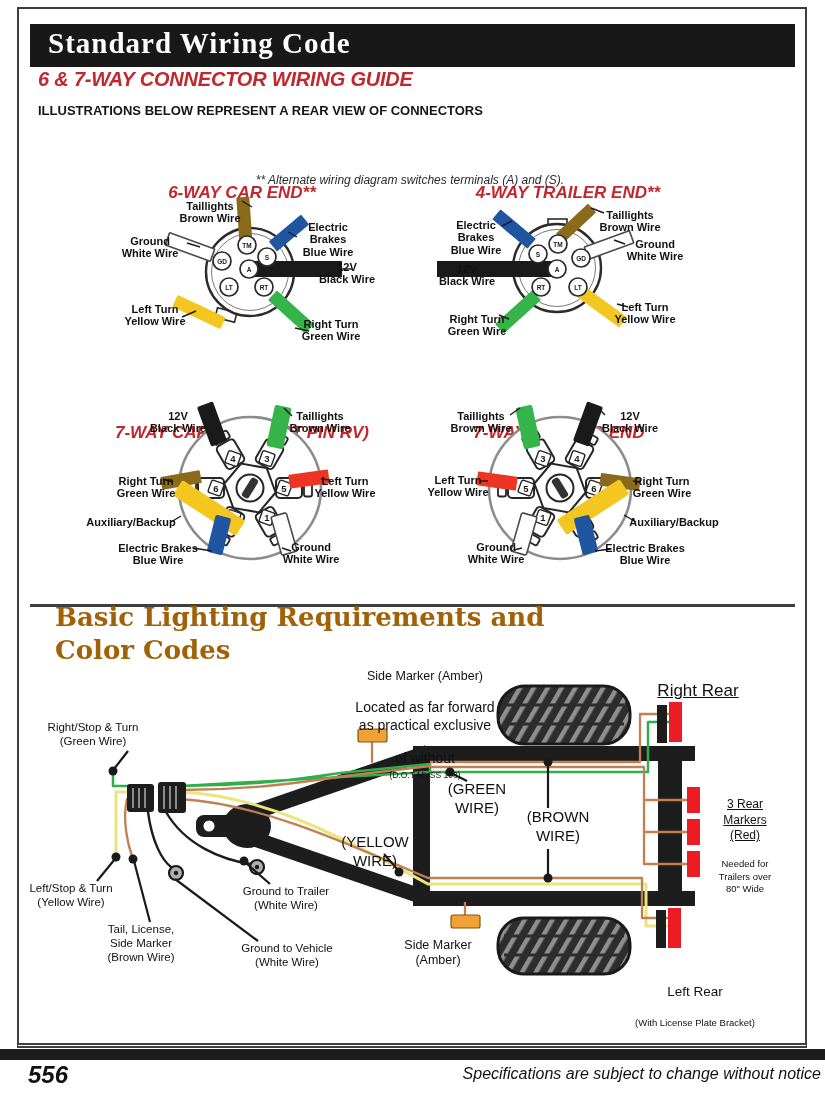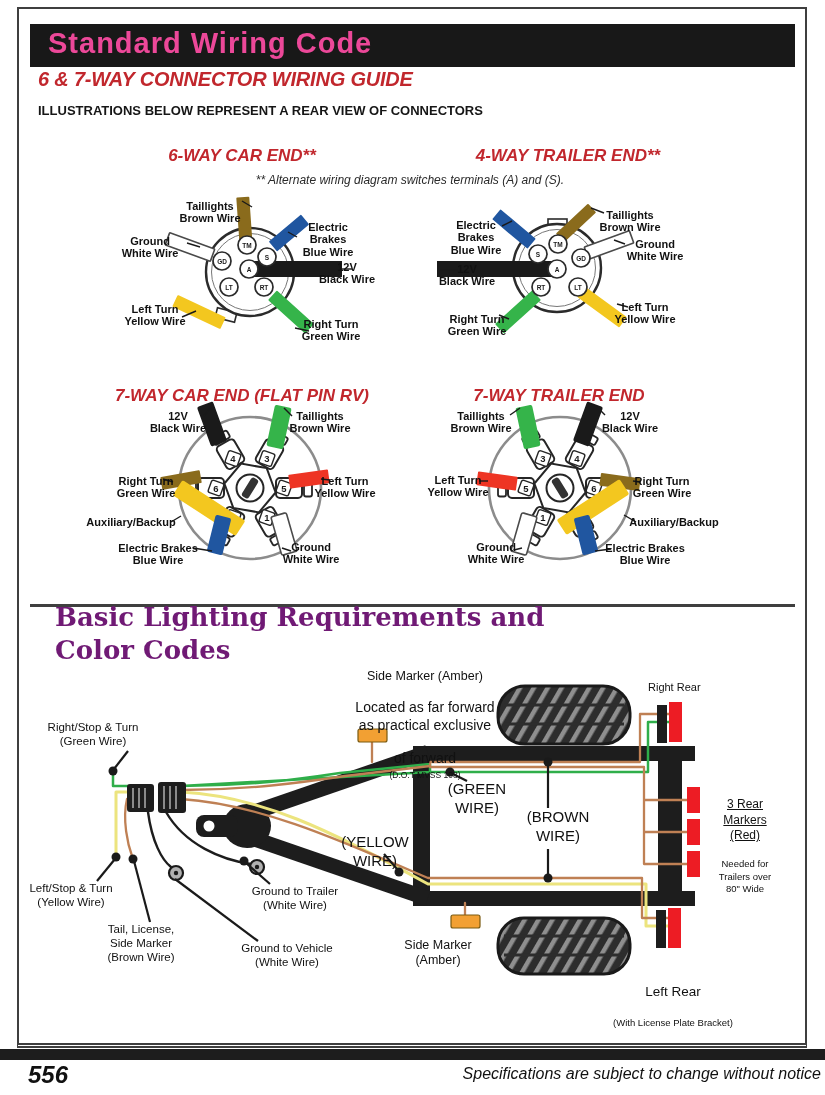--- a/index.html
+++ b/index.html
@@ -1,35 +1,35 @@
 <!DOCTYPE html>
 <html><head>
 <meta charset="utf-8">
 <style>
   html,body{margin:0;padding:0;background:#fff;}
   .page{position:relative;width:825px;height:1095px;background:#fff;overflow:hidden;
         font-family:"Liberation Sans",sans-serif;}
   .page-border{position:absolute;left:17px;top:7px;width:786px;height:1034px;
         border:2px solid #3f3f3f;border-bottom:5px double #3f3f3f;}
   .title-bar{position:absolute;left:30px;top:24px;width:765px;height:43px;background:#181818;}
-  .title-text{font-family:Liberation Sans, sans-serif;font-weight:bold;font-size:29px;color:#ec4899;
+  .title-text{font-family:Liberation Serif, serif;font-weight:bold;font-size:29px;color:#ffffff;
         padding:3px 12px 0 18px;letter-spacing:1px;}
   .red{color:#c1272d;}
   .guide-heading{position:absolute;left:38px;top:68px;font-size:20px;font-weight:bold;
         font-style:italic;letter-spacing:-0.2px;}
   .guide-sub{position:absolute;left:38px;top:103px;font-size:13px;font-weight:bold;color:#161616;}
-  .conn-title{position:absolute;font-size:17px;font-weight:bold;font-style:italic;text-align:center;}
+  .conn-title{position:absolute;font-size:17px;font-weight:bold;font-style:italic;text-align:center;margin-top:37px;}
   .note{position:absolute;left:215px;top:173px;width:390px;text-align:center;
         font-size:12px;font-style:italic;color:#2a2a2a;}
   .label{position:absolute;white-space:pre-line;color:#111;z-index:3;}
   .clabel{font-weight:bold;font-size:11px;line-height:1.12;text-align:center;}
   .tlabel{font-size:11.5px;line-height:1.22;text-align:center;}
   .bigwire{font-size:15px;line-height:1.25;text-align:center;}
   .section2-heading{position:absolute;left:55px;top:601px;font-family:"DejaVu Serif",serif;
-        font-weight:bold;font-size:26px;line-height:1.26;color:#701a75;white-space:pre-line;}
+        font-weight:bold;font-size:26px;line-height:1.26;color:#a16207;white-space:pre-line;}
   .divider{position:absolute;left:30px;top:604px;width:765px;height:3px;background:#3f3f3f;}
   .footer-bar{position:absolute;left:0;top:1049px;width:825px;height:11px;background:#1d1d1d;}
   .page-num{position:absolute;left:28px;top:1061px;font-size:24px;font-weight:bold;
         font-style:italic;color:#111;text-align:center;}
   .footer-note{position:absolute;right:4px;top:1065px;font-size:16px;font-style:italic;color:#111;margin-left:21px;}
   .small-sub{font-size:14px;line-height:1.3;}
   .tiny{font-size:8.5px;}
   svg.canvas{position:absolute;left:0;top:0;z-index:1;}
   .conn-circle{fill:#fff;stroke:#2b2b2b;stroke-width:2.4;}
   .conn-inner{fill:none;stroke:#777;stroke-width:1;}
@@ -425,41 +425,41 @@
   <div class="section2-heading">Basic Lighting Requirements and
 Color Codes</div>
 
   <div class="label tlabel" style="left:23px;top:720px;width:140px;">Right/Stop &amp; Turn
 (Green Wire)</div>
   <div class="label tlabel" style="left:6px;top:881px;width:130px;">Left/Stop &amp; Turn
 (Yellow Wire)</div>
   <div class="label tlabel" style="left:76px;top:922px;width:130px;">Tail, License,
 Side Marker
 (Brown Wire)</div>
-  <div class="label tlabel" style="left:225px;top:884px;width:140px;">Ground to Trailer
+  <div class="label tlabel" style="left:216px;top:884px;width:140px;">Ground to Trailer
 (White Wire)</div>
   <div class="label tlabel" style="left:217px;top:941px;width:140px;">Ground to Vehicle
 (White Wire)</div>
   <div class="label tlabel" style="left:345px;top:655px;width:160px;">
     <span style="font-size:12.5px;">Side Marker (Amber)</span><br>
     <span class="small-sub">Located as far forward
 as practical exclusive</span><br>
-    <span class="small-sub">of forward</span>
+    <span class="small-sub">of without</span>
     <span class="tiny">(D.O.T MVSS 108)</span>
   </div>
   <div class="label tlabel" style="left:378px;top:938px;width:120px;font-size:12.5px;">Side Marker
 (Amber)</div>
   <div class="label bigwire" style="left:412px;top:780px;width:130px;">(GREEN
 WIRE)</div>
   <div class="label bigwire" style="left:310px;top:817px;width:130px;margin-top:16px;">(YELLOW
 WIRE)</div>
   <div class="label bigwire" style="left:493px;top:808px;width:130px;">(BROWN
 WIRE)</div>
-  <div class="label tlabel" style="left:648px;top:681px;width:100px;font-size:11px;text-align:left;">Right Rear</div>
-  <div class="label tlabel" style="left:588px;top:970px;width:170px;">
+  <div class="label tlabel" style="left:648px;top:681px;width:100px;font-size:17px;text-align:center;text-decoration:underline;">Right Rear</div>
+  <div class="label tlabel" style="left:610px;top:970px;width:170px;">
     <span style="font-size:13.5px;">Left Rear</span><br>
     <span style="font-size:9.5px;">(With License Plate Bracket)</span>
   </div>
   <div class="label tlabel" style="left:700px;top:783px;width:90px;">
     <span style="font-size:12px;line-height:1.3;white-space:pre-line;display:block;text-decoration:underline;">3 Rear
 Markers
 (Red)</span>
     <span style="font-size:9.5px;line-height:1.35;white-space:pre-line;display:block;">Needed for
 Trailers over
 80" Wide</span>

